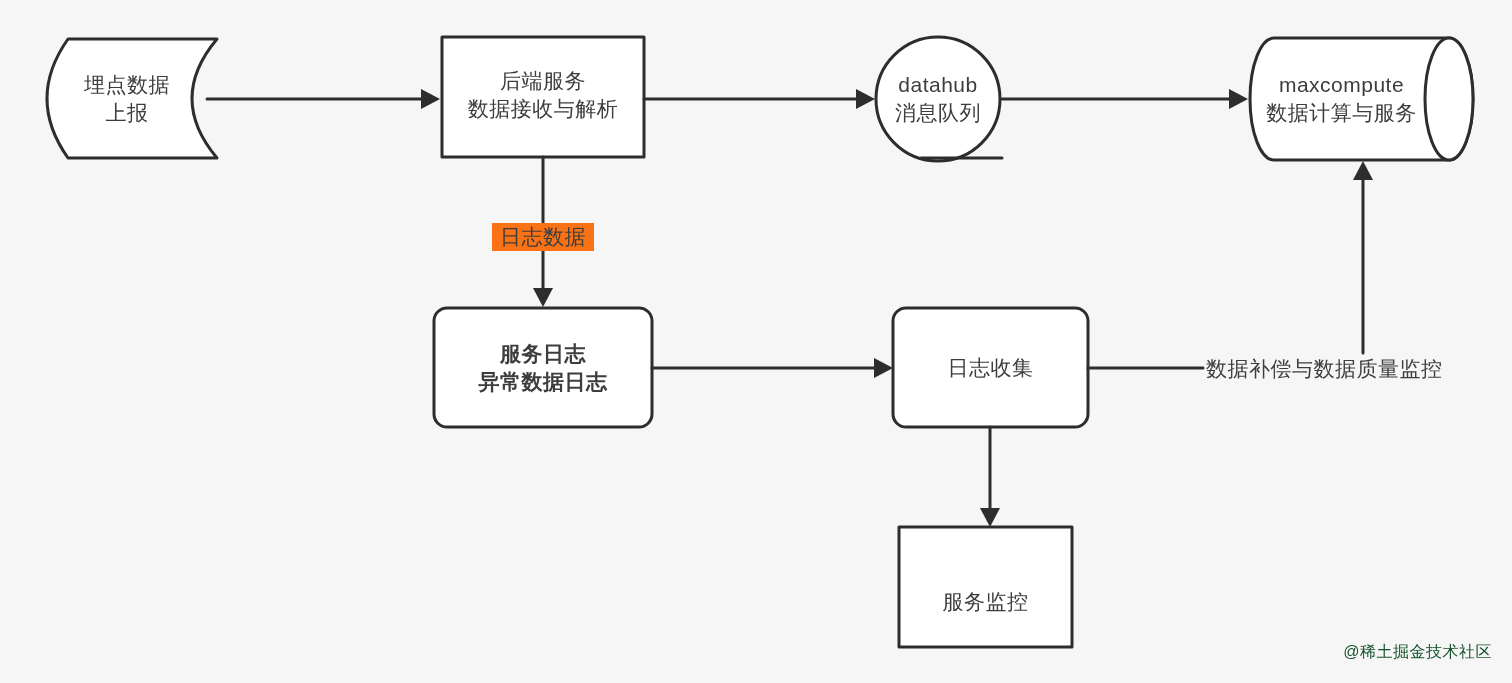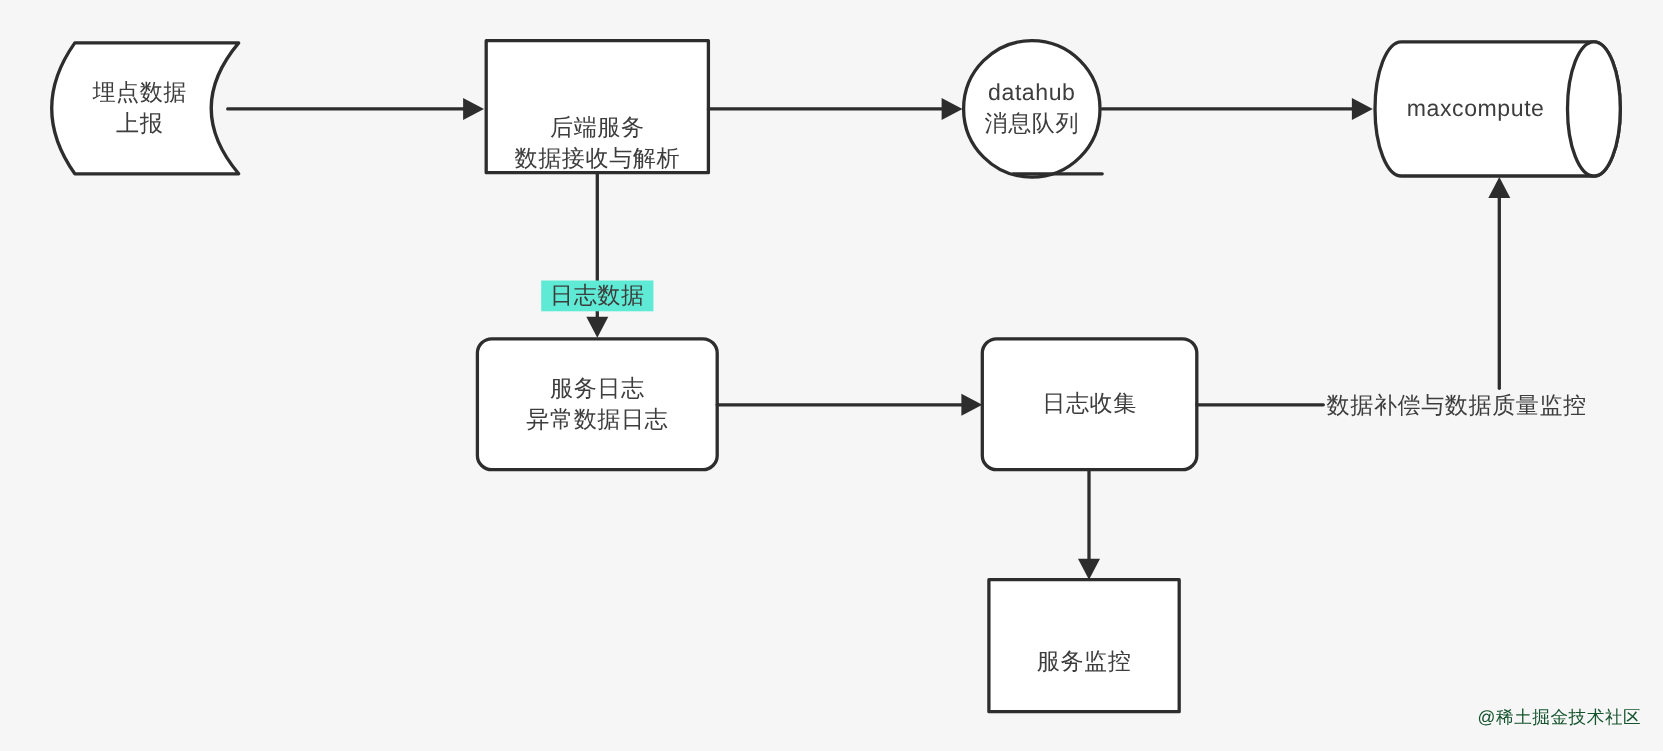--- a/index.html
+++ b/index.html
@@ -28,24 +28,23 @@
   .edge-label {
     position: absolute;
     color: #3d3d3d;
     font-size: 21px;
     line-height: 28px;
     letter-spacing: 0.5px;
     white-space: nowrap;
     pointer-events: none;
   }
   .edge-label.on-line {
-    background: #5eead4;
+    background: #f97316;
     padding: 0 8px;
     transform: translateX(-50%);
-    margin-top: 32px;
   }
   .watermark {
     position: absolute;
     right: 20px;
     top: 642px;
     color: #14532d;
     font-size: 16px;
     letter-spacing: 0.5px;
     pointer-events: none;
   }
@@ -95,35 +94,36 @@
       <polygon points="990,527 980,508 1000,508"></polygon>
       <polygon points="1363,161 1353,180 1373,180"></polygon>
     </g>
   </svg>
 
   <div class="node-label" style="left:47px; top:39px; width:160px; height:119px;">
     <span>埋点数据</span>
     <span>上报</span>
   </div>
 
-  <div class="node-label" style="left:442px; top:37px; width:202px; height:116px;margin-top:36px;">
+  <div class="node-label" style="left:442px; top:37px; width:202px; height:116px;">
     <span>后端服务</span>
     <span>数据接收与解析</span>
   </div>
 
   <div class="node-label" style="left:876px; top:37px; width:124px; height:124px;text-align:center;">
     <span>datahub</span>
     <span>消息队列</span>
   </div>
 
   <div class="node-label" style="left:1254px; top:38px; width:175px; height:122px;">
     <span>maxcompute</span>
+    <span>数据计算与服务</span>
   </div>
 
-  <div class="node-label" style="left:434px; top:308px; width:218px; height:119px;">
+  <div class="node-label" style="left:434px; top:308px; width:218px; height:119px;font-weight:bold;">
     <span>服务日志</span>
     <span>异常数据日志</span>
   </div>
 
   <div class="node-label" style="left:893px; top:308px; width:195px; height:119px;">
     <span>日志收集</span>
   </div>
 
   <div class="node-label" style="left:899px; top:527px; width:173px; height:149px;">
     <span>服务监控</span>

